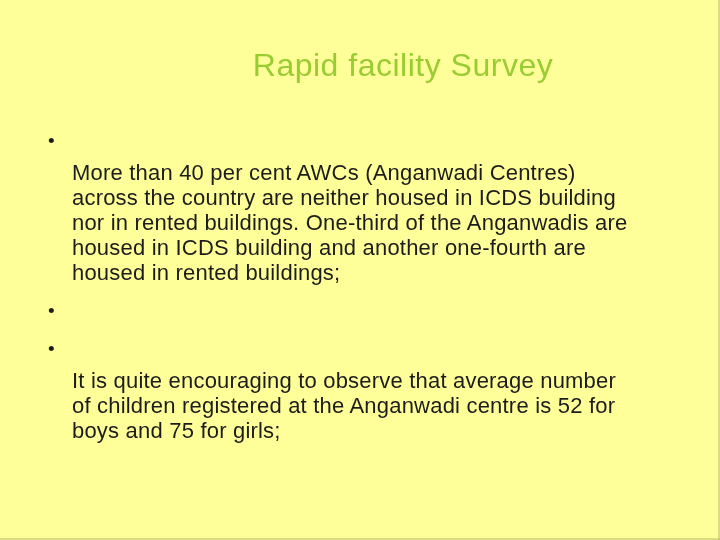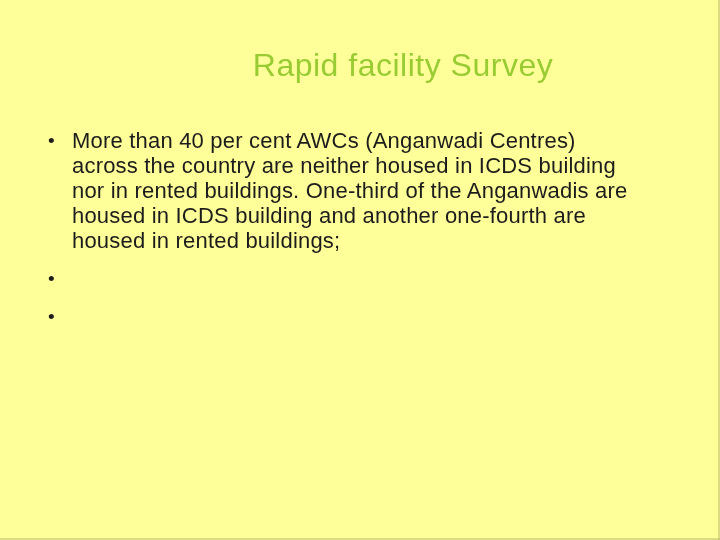--- a/index.html
+++ b/index.html
@@ -47,20 +47,21 @@
   .bullet-marker {
     flex: 0 0 24px;
     width: 24px;
     font-size: 19px;
     line-height: 25px;
     color: #1C1C1C;
   }
   .bullet-text {
     white-space: pre;
     letter-spacing: 0.2px;
+    margin-top: 32px;
   }
 </style>
 </head>
 <body>
 
 <div class="slide">
 
   <div class="slide-title">Rapid facility Survey</div>
 
   <div class="slide-body">
@@ -73,16 +74,19 @@
 housed in ICDS building and another one-fourth are
 housed in rented buildings;</span>
     </div>
 
     <div class="bullet-item">
       <span class="bullet-marker">•</span>
     </div>
 
     <div class="bullet-item">
       <span class="bullet-marker">•</span>
+      <span class="bullet-text">It is quite encouraging to observe that average number
+of children registered at the Anganwadi centre is 52 for
+boys and 75 for girls;</span>
     </div>
 
   </div>
 </div>
 
 </body></html>

